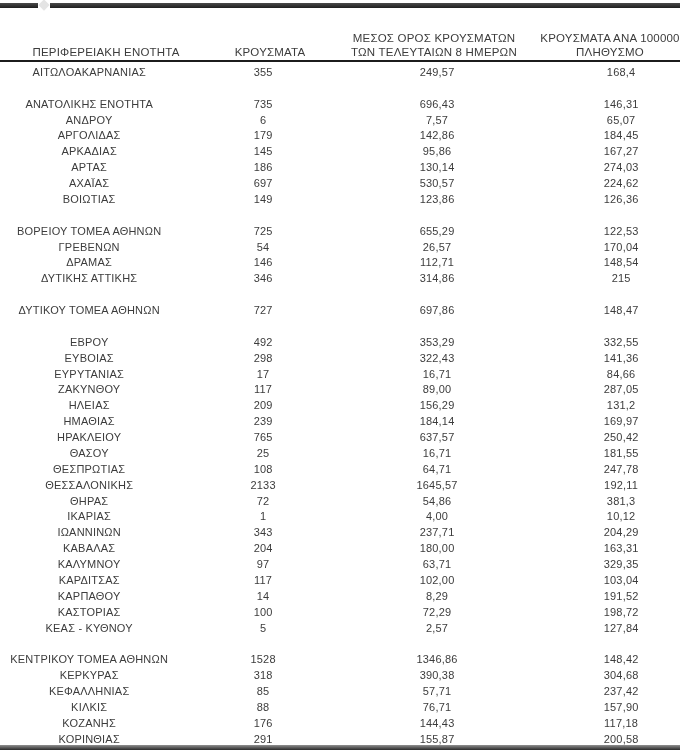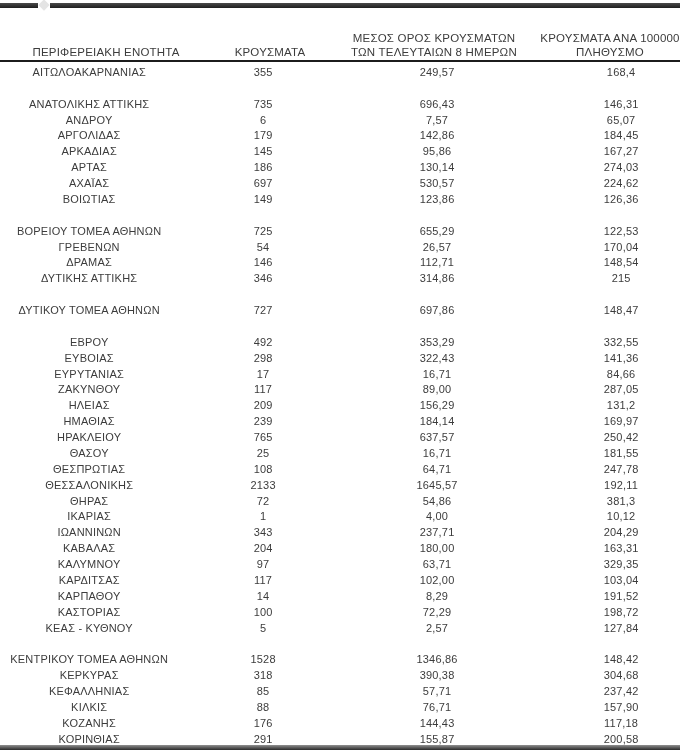--- a/index.html
+++ b/index.html
@@ -123,21 +123,21 @@
   </div>
 
   <div class="tr">
     <div class="td c1"></div>
     <div class="td c2"></div>
     <div class="td c3"></div>
     <div class="td c4"></div>
   </div>
 
   <div class="tr">
-    <div class="td c1">ΑΝΑΤΟΛΙΚΗΣ ΑΤΤΙΚΗΣ</div>
+    <div class="td c1">ΑΝΑΤΟΛΙΚΗΣ ΕΝΟΤΗΤΑ</div>
     <div class="td c2">735</div>
     <div class="td c3">696,43</div>
     <div class="td c4">146,31</div>
   </div>
 
   <div class="tr">
     <div class="td c1">ΑΝΔΡΟΥ</div>
     <div class="td c2">6</div>
     <div class="td c3">7,57</div>
     <div class="td c4">65,07</div>

